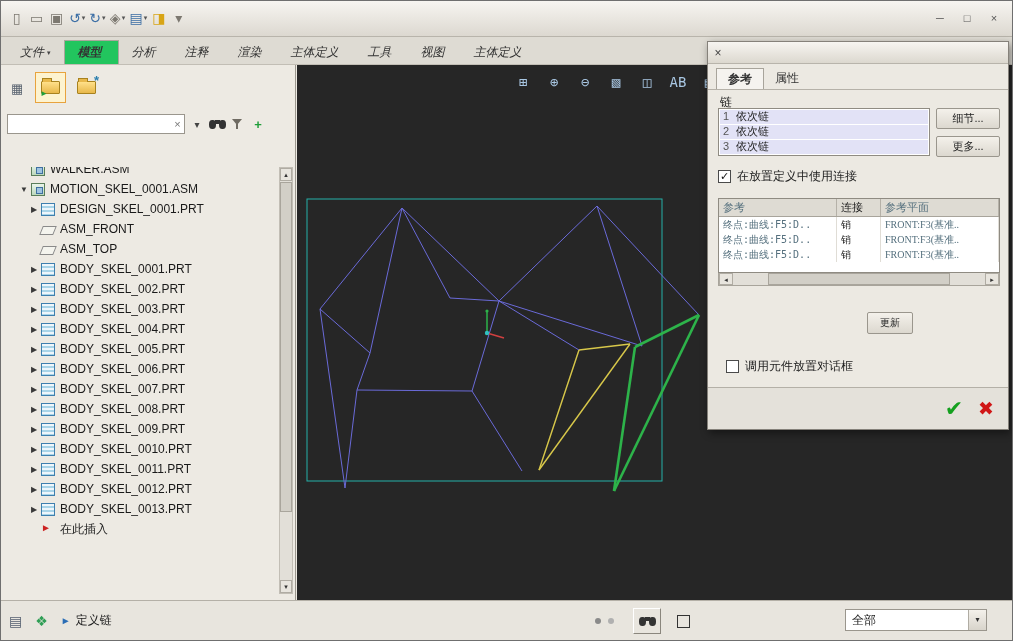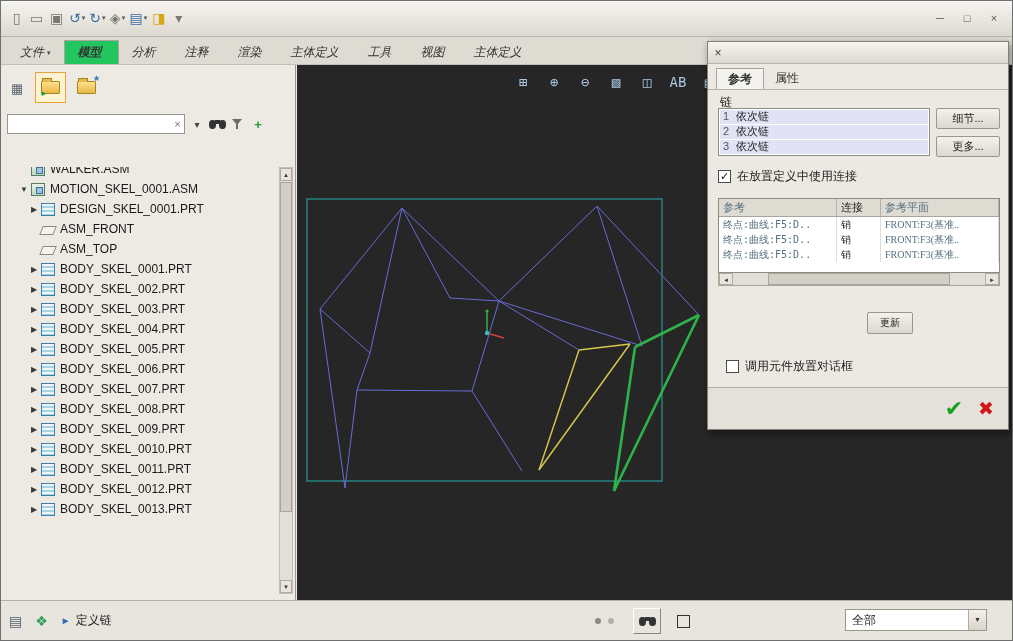--- a/index.html
+++ b/index.html
@@ -438,20 +438,25 @@
             <span class="tree-icon part-icon"></span>
             <span class="tree-label">BODY_SKEL_0012.PRT</span>
           </div>
 
           <div class="tree-item lvl1">
             <span class="tree-arrow">▶</span>
             <span class="tree-icon part-icon"></span>
             <span class="tree-label">BODY_SKEL_0013.PRT</span>
           </div>
 
+          <div class="tree-item lvl1">
+            <span class="tree-arrow"></span>
+            <span class="tree-icon insert-icon"></span>
+            <span class="tree-label">在此插入</span>
+          </div>
         </div>
 
       <div class="tree-scrollbar">
         <div class="sb-btn sb-up"></div>
         <div class="sb-thumb"></div>
         <div class="sb-btn sb-down"></div>
       </div>
     </div>
 
     <div class="viewport">

